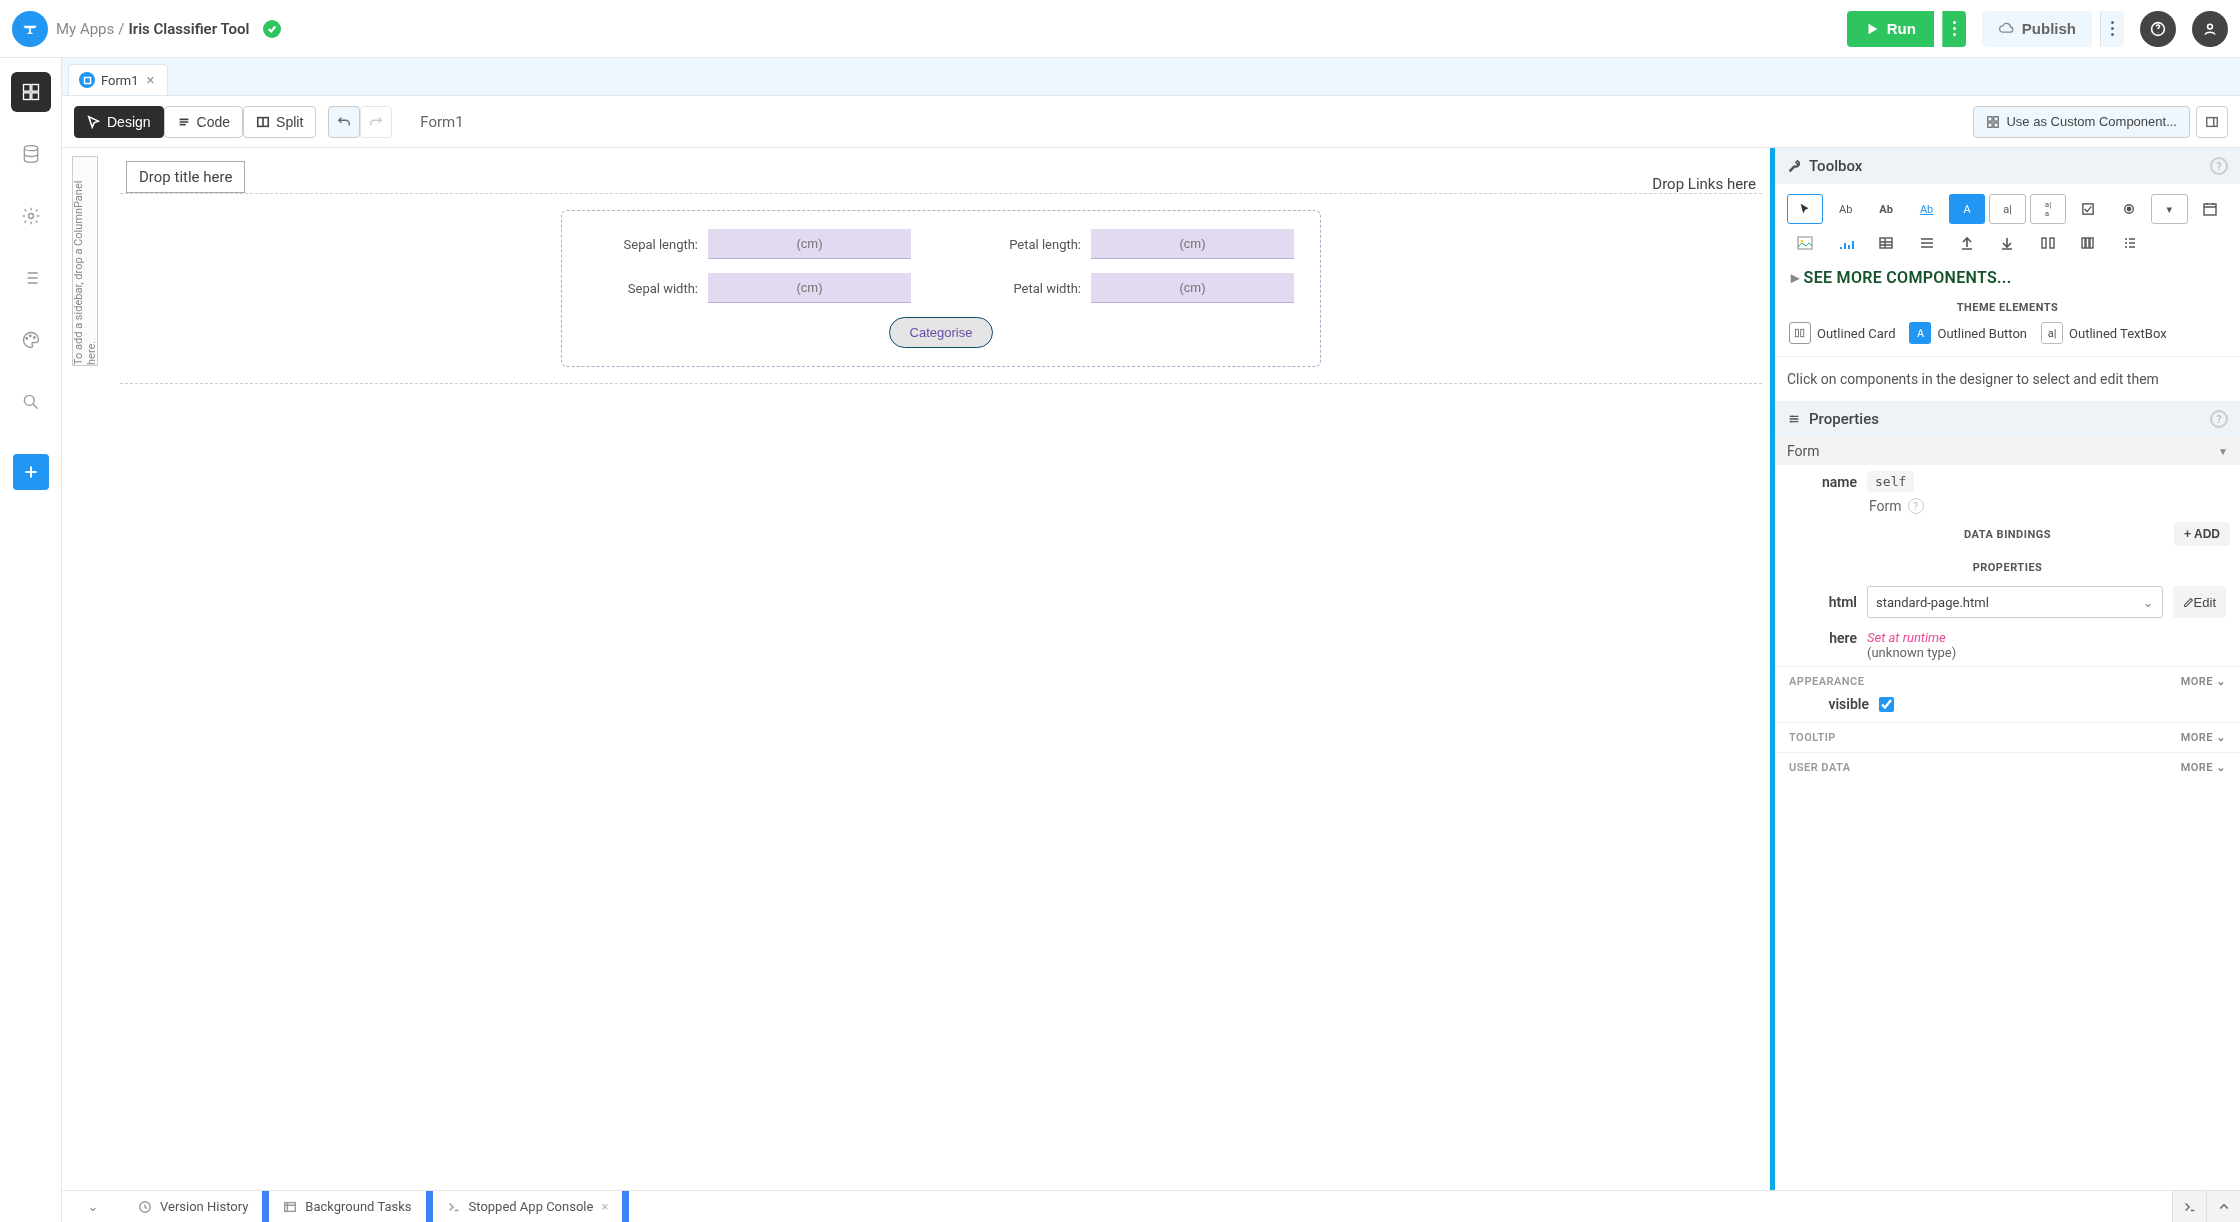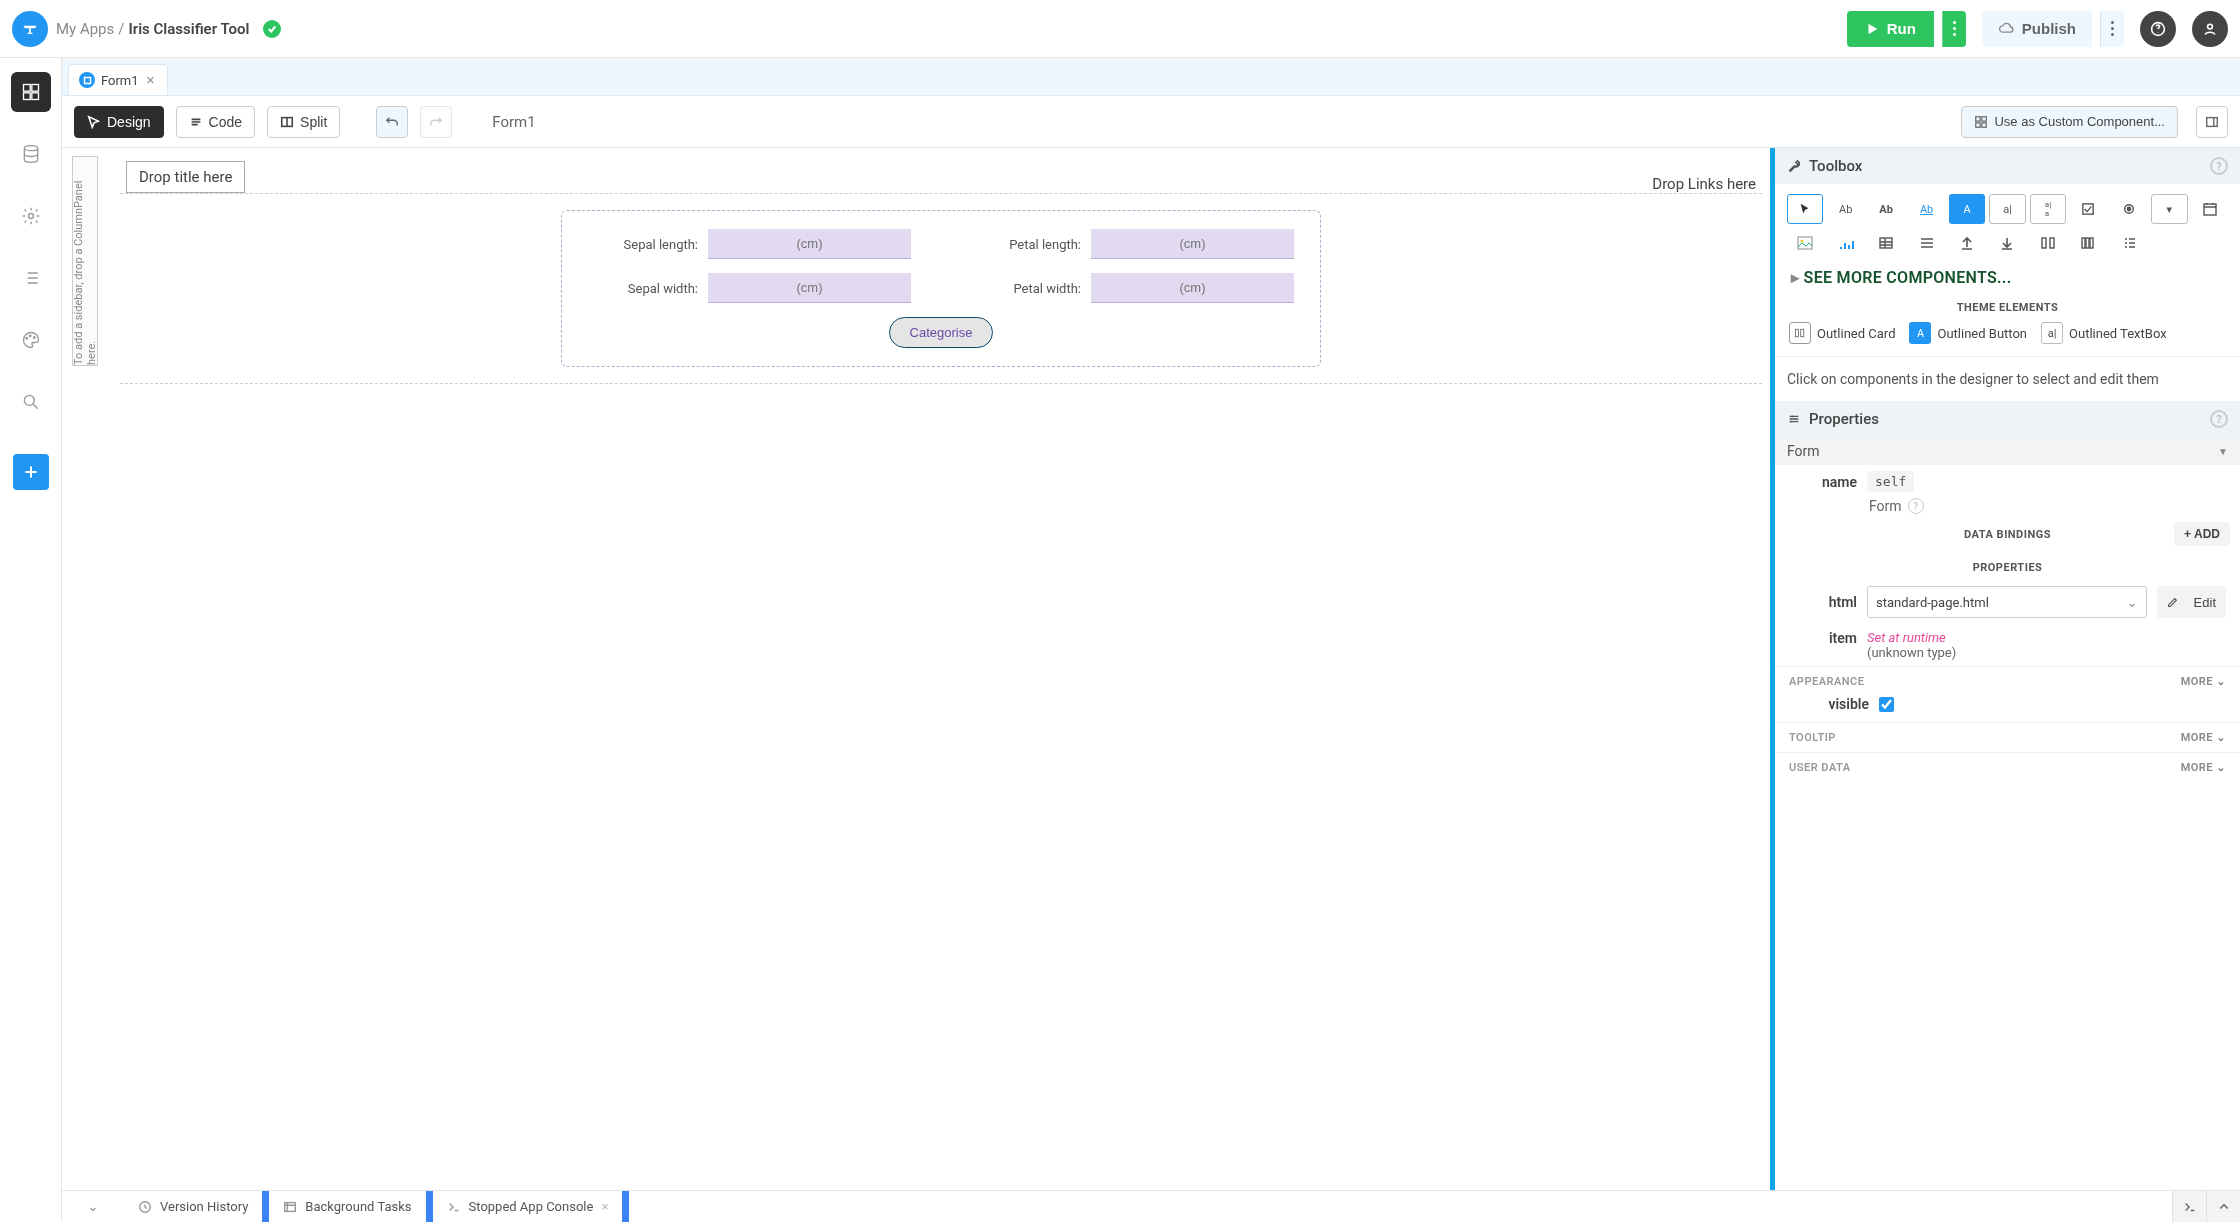--- a/index.html
+++ b/index.html
@@ -32,21 +32,21 @@
 .rail-add { width: 36px; height: 36px; border-radius: 4px; background: #2196f3; display: flex; align-items: center; justify-content: center; cursor: pointer; margin-top: 10px; }
 .rail-add svg { stroke: #fff; stroke-width: 2.5; }
 
 .main-col { flex: 1; display: flex; flex-direction: column; min-width: 0; }
 .tabs-row { height: 38px; background: #eef7fe; border-bottom: 1px solid #d9e8f3; display: flex; align-items: stretch; padding-left: 6px; }
 .tab { display: flex; align-items: center; gap: 6px; padding: 0 10px; background: #fff; border: 1px solid #d9e8f3; border-bottom: none; border-radius: 4px 4px 0 0; margin-top: 6px; font-size: 13px; color: #444; }
 .tab-icon { width: 16px; height: 16px; border-radius: 50%; background: #2196f3; display: flex; align-items: center; justify-content: center; }
 .tab-icon svg { width: 9px; height: 9px; stroke: #fff; stroke-width: 2; fill: none; }
 .tab-close { color: #999; cursor: pointer; font-size: 15px; padding: 0 2px; }
 
-.mode-row { height: 52px; border-bottom: 1px solid #e5e5e5; display: flex; align-items: center; padding: 0 12px; gap: 12px; }
+.mode-row { height: 52px; border-bottom: 1px solid #e5e5e5; display: flex; align-items: center; padding: 0 12px; gap: 0; }
 .mode-btn { border: 1px solid #ccc; background: #fff; height: 32px; padding: 0 12px; border-radius: 4px; display: flex; align-items: center; gap: 6px; font-size: 14px; cursor: pointer; color: #444; }
 .mode-btn.active { background: #2d2d2d; color: #fff; border-color: #2d2d2d; }
 .mode-btn svg { width: 14px; height: 14px; stroke: currentColor; fill: none; stroke-width: 1.8; }
 .hist-btn { width: 32px; height: 32px; border: 1px solid #ccc; background: #eef7fe; border-radius: 4px; display: flex; align-items: center; justify-content: center; cursor: pointer; }
 .hist-btn.disabled { opacity: .5; background: #fff; }
 .form-title { margin-left: 28px; font-size: 15px; color: #666; }
 .custom-comp { border: 1px solid #ccc; background: #eef7fe; height: 32px; padding: 0 12px; border-radius: 4px; display: flex; align-items: center; gap: 6px; font-size: 13px; color: #444; cursor: pointer; }
 .collapse-btn { width: 32px; height: 32px; border: 1px solid #ccc; background: #fff; border-radius: 4px; display: flex; align-items: center; justify-content: center; cursor: pointer; margin-left: 6px; }
 
 .canvas-split { flex: 1; display: flex; min-height: 0; }
@@ -89,21 +89,21 @@
 .prop-row { display: flex; align-items: center; padding: 6px 14px; gap: 10px; }
 .prop-label { font-size: 14px; font-weight: 600; color: #444; width: 68px; text-align: right; }
 .prop-val-code { font-family: ui-monospace, Menlo, monospace; background: #f4f4f4; padding: 3px 8px; border-radius: 3px; font-size: 13px; color: #555; }
 .prop-type { padding-left: 94px; font-size: 14px; color: #666; display: flex; align-items: center; gap: 6px; }
 .prop-type .q { width: 16px; height: 16px; border: 1.5px solid #ccc; border-radius: 50%; display: flex; align-items: center; justify-content: center; font-size: 10px; color: #bbb; }
 .section-title { text-align: center; font-size: 11px; font-weight: 700; letter-spacing: .5px; color: #555; padding: 14px 0 6px 0; position: relative; }
 .add-btn { position: absolute; right: 10px; top: 8px; background: #f3f3f3; border: none; padding: 5px 10px; border-radius: 3px; font-size: 12px; font-weight: 600; color: #444; cursor: pointer; }
 .prop-field-row { display: flex; align-items: center; padding: 6px 14px; gap: 10px; }
 .pflabel { width: 68px; text-align: right; font-size: 14px; font-weight: 600; color: #444; }
 .pfselect { flex: 1; height: 32px; border: 1px solid #ccc; border-radius: 3px; padding: 0 8px; font-size: 13px; color: #444; background: #fff; display: flex; align-items: center; justify-content: space-between; }
-.edit-btn { background: #f3f3f3; border: none; height: 32px; padding: 0 10px; border-radius: 3px; font-size: 13px; color: #444; cursor: pointer; display: flex; align-items: center; gap: 16px; }
+.edit-btn { background: #f3f3f3; border: none; height: 32px; padding: 0 10px; border-radius: 3px; font-size: 13px; color: #444; cursor: pointer; display: flex; align-items: center; gap: 0; }
 .runtime-hint { color: #ec4899; font-style: italic; font-size: 13px; }
 .collapsed-sec { display: flex; align-items: center; padding: 8px 14px; border-top: 1px solid #eee; color: #999; font-size: 11px; font-weight: 600; letter-spacing: .5px; }
 .collapsed-sec .more { margin-left: auto; font-size: 11px; color: #888; cursor: pointer; }
 .vis-row { display: flex; align-items: center; padding: 0 14px 10px 14px; gap: 10px; }
 .vis-label { font-size: 14px; font-weight: 600; color: #444; width: 80px; text-align: right; }
 .vis-check { width: 15px; height: 15px; accent-color: #2196f3; }
 
 .footer-tabs { height: 32px; border-top: 1px solid #e5e5e5; display: flex; align-items: stretch; }
 .footer-caret { width: 62px; display: flex; align-items: center; justify-content: center; color: #888; cursor: pointer; }
 .ftab { display: flex; align-items: center; gap: 8px; padding: 0 14px; border-right: 7px solid #3b82f6; font-size: 13px; color: #555; cursor: pointer; }
@@ -474,21 +474,21 @@
             <span style="color:#888">⌄</span>
           </div>
           <button class="edit-btn">
             <svg viewBox="0 0 14 14" width="11" height="11" style="stroke:#555;fill:none;stroke-width:1.4">
                 <path d="M10 2l2 2-8 8H2v-2z"></path>
               </svg>
             <span>Edit</span>
           </button>
         </div>
         <div class="prop-field-row" style="align-items:flex-start">
-          <span class="pflabel">item</span>
+          <span class="pflabel">here</span>
           <div>
             <div class="runtime-hint">Set at runtime</div>
             <div style="font-size:13px;color:#666">(unknown type)</div>
           </div>
         </div>
 
         <div class="collapsed-sec">
           <span>APPEARANCE</span>
           <span class="more"><span>MORE</span> ⌄</span>
         </div>

